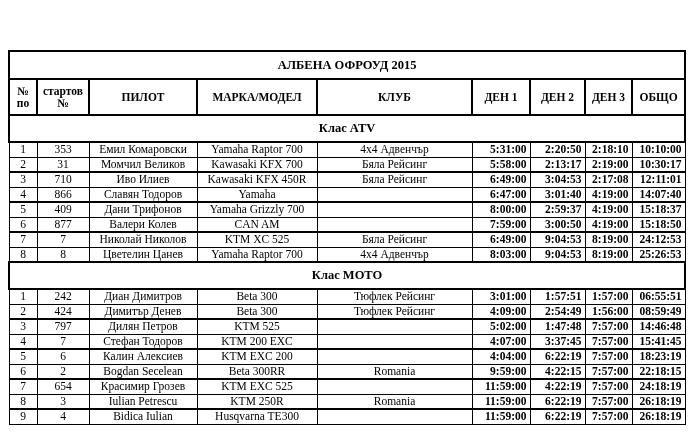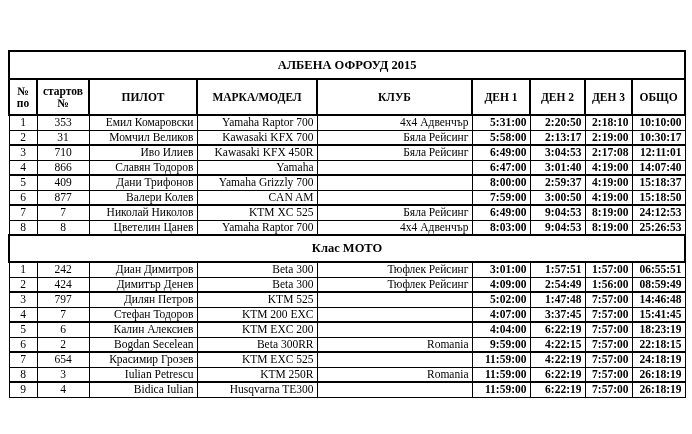--- a/index.html
+++ b/index.html
@@ -51,21 +51,21 @@
   }
   tr.section-row td {
     border: 2px solid #000000;
     font-weight: bold;
     text-align: center;
     font-size: 12.5px;
     height: 27px;
     white-space: normal;
   }
   td.c-pos, td.c-no { text-align: center; }
-  td.c-pilot, td.c-brand, td.c-club { text-align: right; }
+  td.c-pilot, td.c-brand, td.c-club { text-align: center; }
   td.c-time { text-align: right; font-weight: bold; }
   tr.pair-start td { border-top: 2px solid #000000; }
   tr.data-row:first-of-type td { border-top: 2px solid #000000; }
 </style>
 </head>
 <body>
 
 <div class="page">
   <table class="results">
     <colgroup>
@@ -88,20 +88,23 @@
         <td>стартов №</td>
         <td>ПИЛОТ</td>
         <td>МАРКА/МОДЕЛ</td>
         <td>КЛУБ</td>
         <td>ДЕН 1</td>
         <td>ДЕН 2</td>
         <td>ДЕН 3</td>
         <td>ОБЩО</td>
       </tr>
 
+  <tr class="section-row">
+    <td colspan="9">Клас ATV</td>
+  </tr>
 
   <tr class="data-row">
     <td class="c-pos">1</td>
     <td class="c-no">353</td>
     <td class="c-pilot">Емил Комаровски</td>
     <td class="c-brand">Yamaha Raptor 700</td>
     <td class="c-club">4x4 Адвенчър</td>
     <td class="c-time">5:31:00</td>
     <td class="c-time">2:20:50</td>
     <td class="c-time">2:18:10</td>

